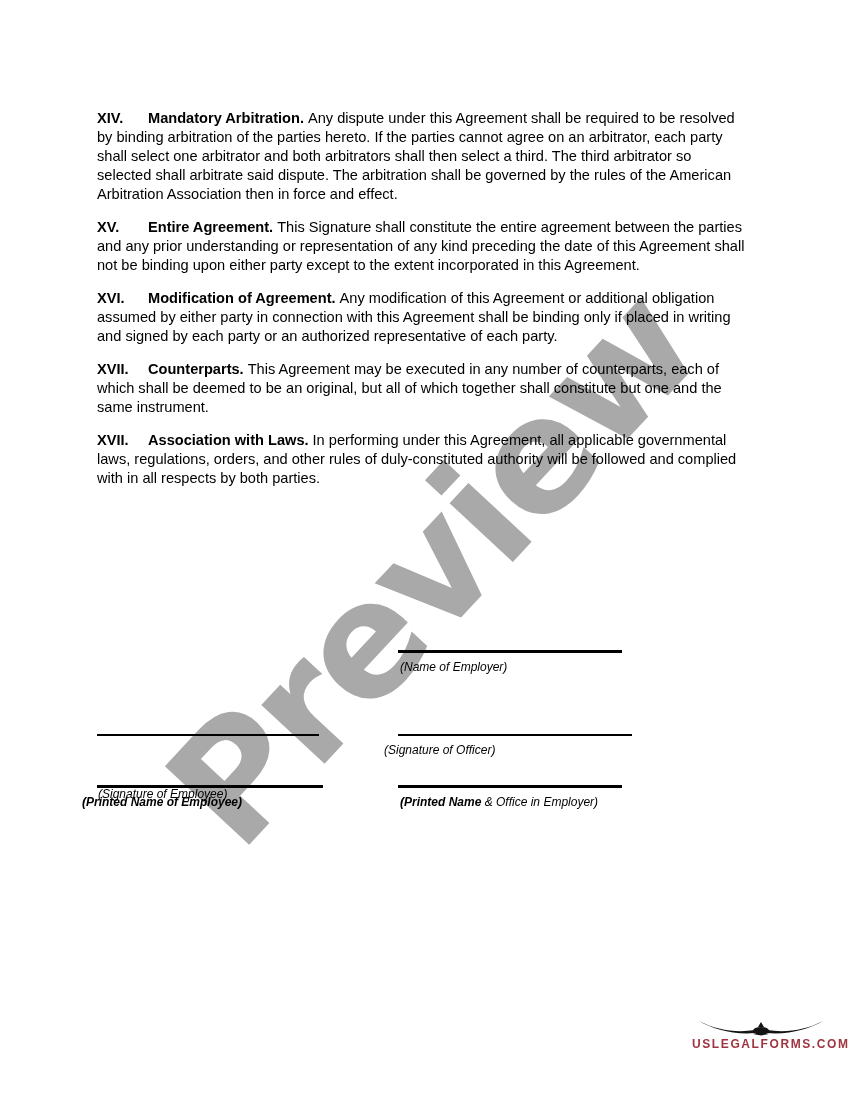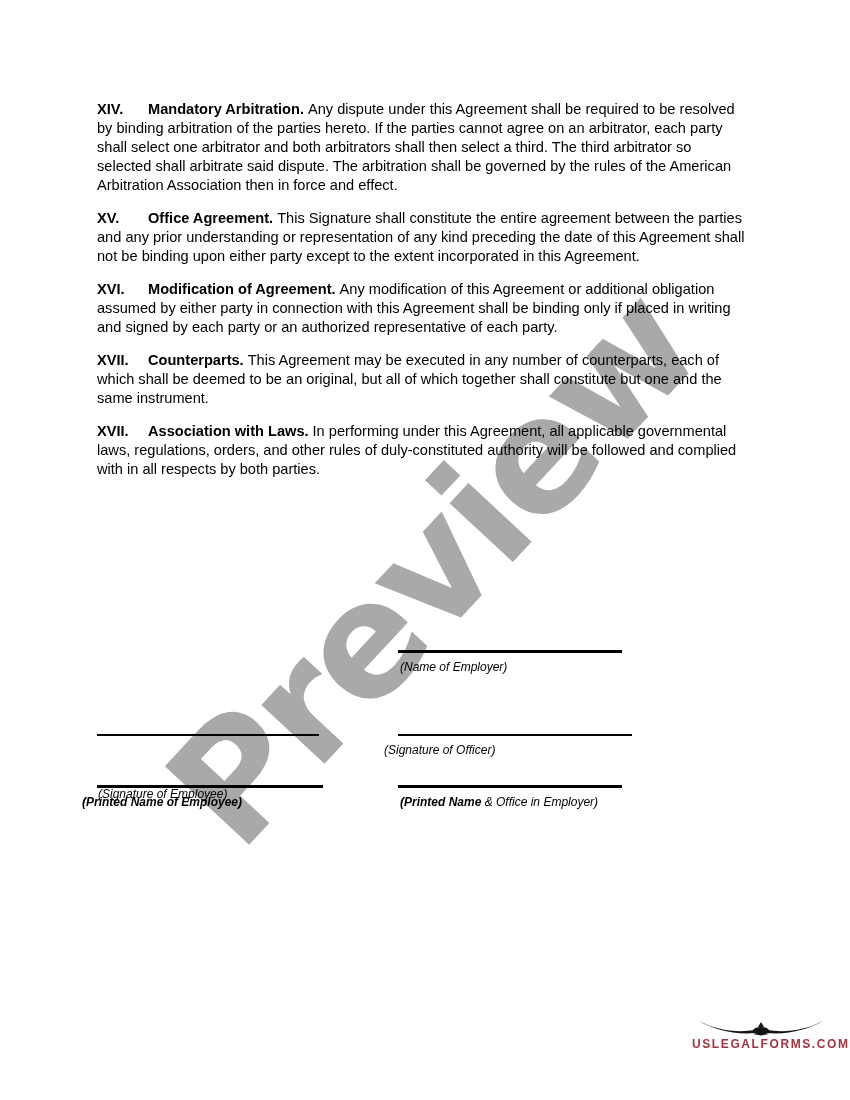--- a/index.html
+++ b/index.html
@@ -28,21 +28,21 @@
   }
   
   .content {
     position: absolute;
     left: 97px; top: 100px;
     width: 650px;
     z-index: 2;
     font-size: 14.6px;
     line-height: 19px;
   }
-  .content p { margin: 0 0 14px 0; }
+  .content p { margin: 9px 0 14px 0; }
   .sec-num { display:inline-block; min-width: 51px; font-weight: 700; }
   .sec-title { font-weight: 700; margin-right: 4px; }
   
   .sig-line {
     position: absolute;
     background: #000;
     z-index: 2;
   }
   .sig-line.thin  { height: 1.6px; }
   .sig-line.thick { height: 2.8px; border-top: 1px solid #000; background:#000; box-sizing: border-box; height: 3.4px; border-bottom: 2px solid #000; background: #fff; border-top-width: 1.4px; }
@@ -94,21 +94,21 @@
 </style>
 </head>
 <body>
 
 <div class="page">
 
   <div class="watermark">Preview</div>
 
   <main class="content">
     <p class="sec"><span class="sec-num">XIV.</span><span class="sec-title">Mandatory Arbitration.</span><span class="sec-body">Any dispute under this Agreement shall be required to be resolved by binding arbitration of the parties hereto.  If the parties cannot agree on an arbitrator, each party shall select one arbitrator and both arbitrators shall then select a third.  The third arbitrator so selected shall arbitrate said dispute. The arbitration shall be governed by the rules of the American Arbitration Association then in force and effect.</span></p>
-    <p class="sec"><span class="sec-num">XV.</span><span class="sec-title">Office Agreement.</span><span class="sec-body">This Signature shall constitute the entire agreement between the parties and any prior understanding or representation of any kind preceding the date of this Agreement shall not be binding upon either party except to the extent incorporated in this Agreement.</span></p>
+    <p class="sec"><span class="sec-num">XV.</span><span class="sec-title">Entire Agreement.</span><span class="sec-body">This Signature shall constitute the entire agreement between the parties and any prior understanding or representation of any kind preceding the date of this Agreement shall not be binding upon either party except to the extent incorporated in this Agreement.</span></p>
     <p class="sec"><span class="sec-num">XVI.</span><span class="sec-title">Modification of Agreement.</span><span class="sec-body">Any modification of this Agreement or additional obligation assumed by either party in connection with this Agreement shall be binding only if placed in writing and signed by each party or an authorized representative of each party.</span></p>
     <p class="sec"><span class="sec-num">XVII.</span><span class="sec-title">Counterparts.</span><span class="sec-body">This Agreement may be executed in any number of counterparts, each of which shall be deemed to be an original, but all of which together shall constitute but one and the same instrument.</span></p>
     <p class="sec"><span class="sec-num">XVII.</span><span class="sec-title">Association with Laws.</span><span class="sec-body">In performing under this Agreement, all applicable governmental laws, regulations, orders, and other rules of duly-constituted authority will be followed and complied with in all respects by both parties.</span></p>
   </main>
 
   <div class="sig-line thick" style="left:398px; top:650px; width:224px;"></div>
   <div class="sig-label" style="left:400px; top:658px;">(Name of Employer)</div>
 
   <div class="sig-line thin" style="left:97px; top:734px; width:222px;"></div>
   <div class="sig-line thin" style="left:398px; top:734px; width:234px;"></div>

